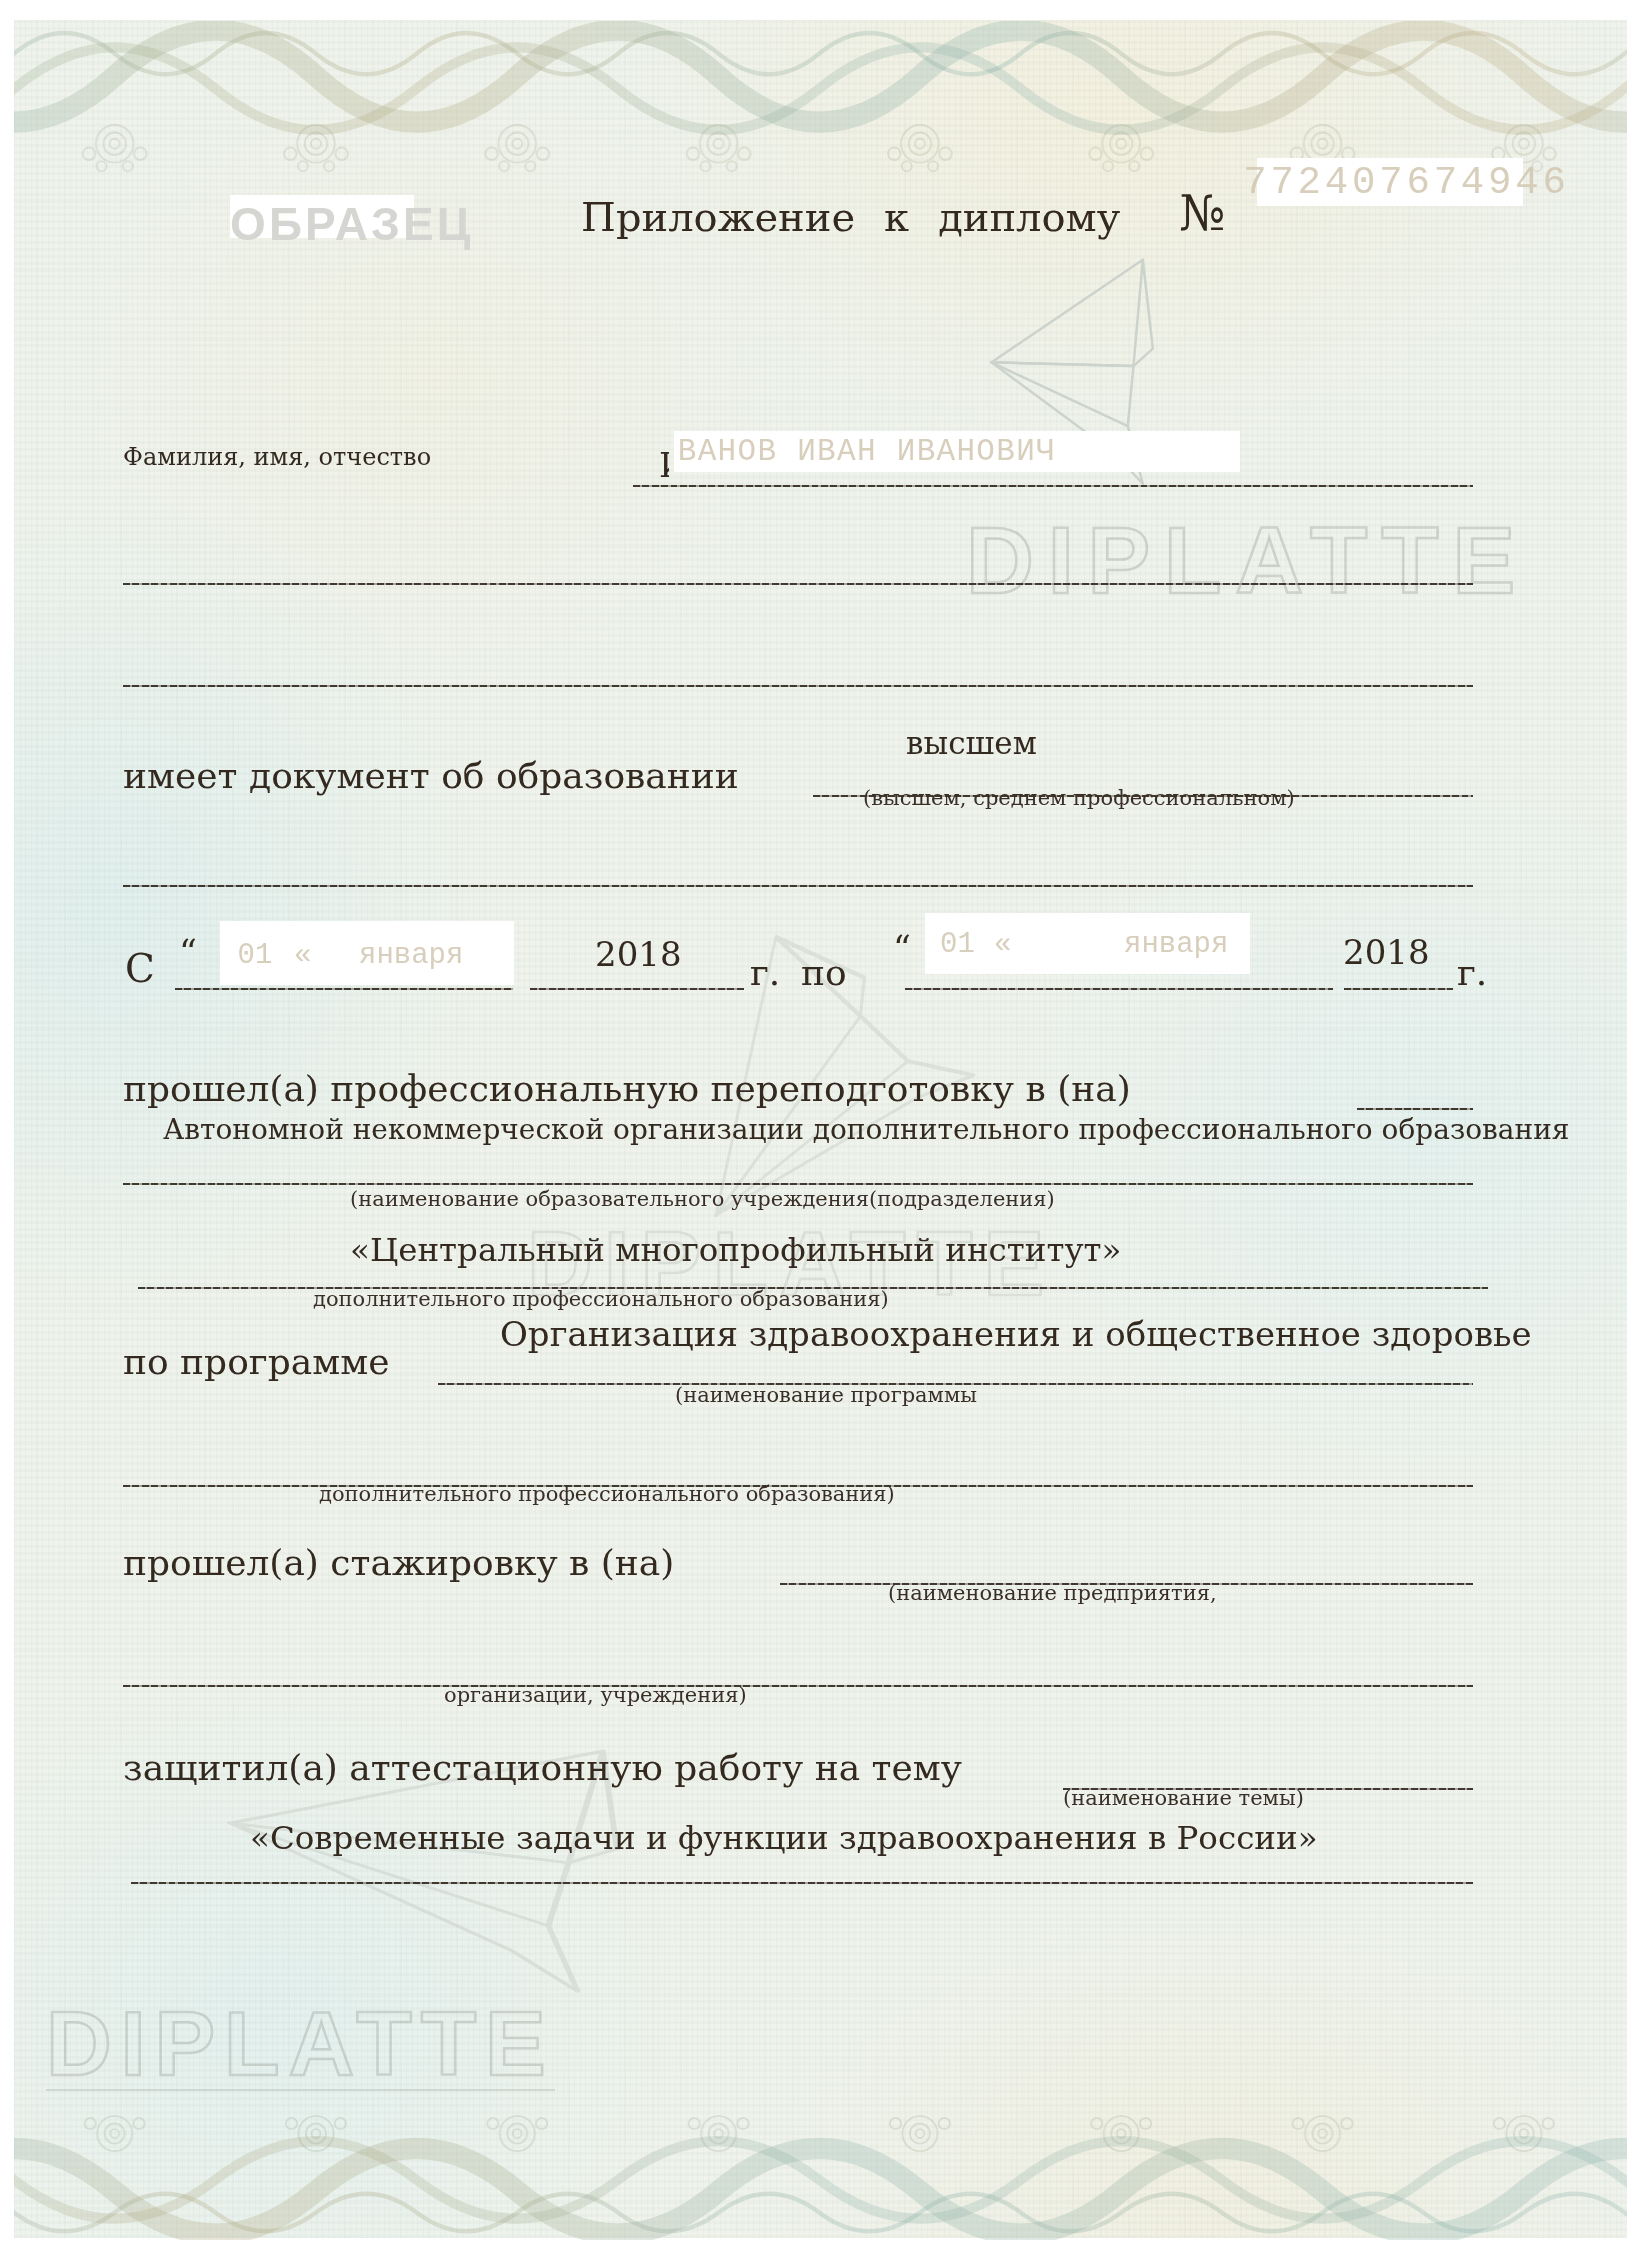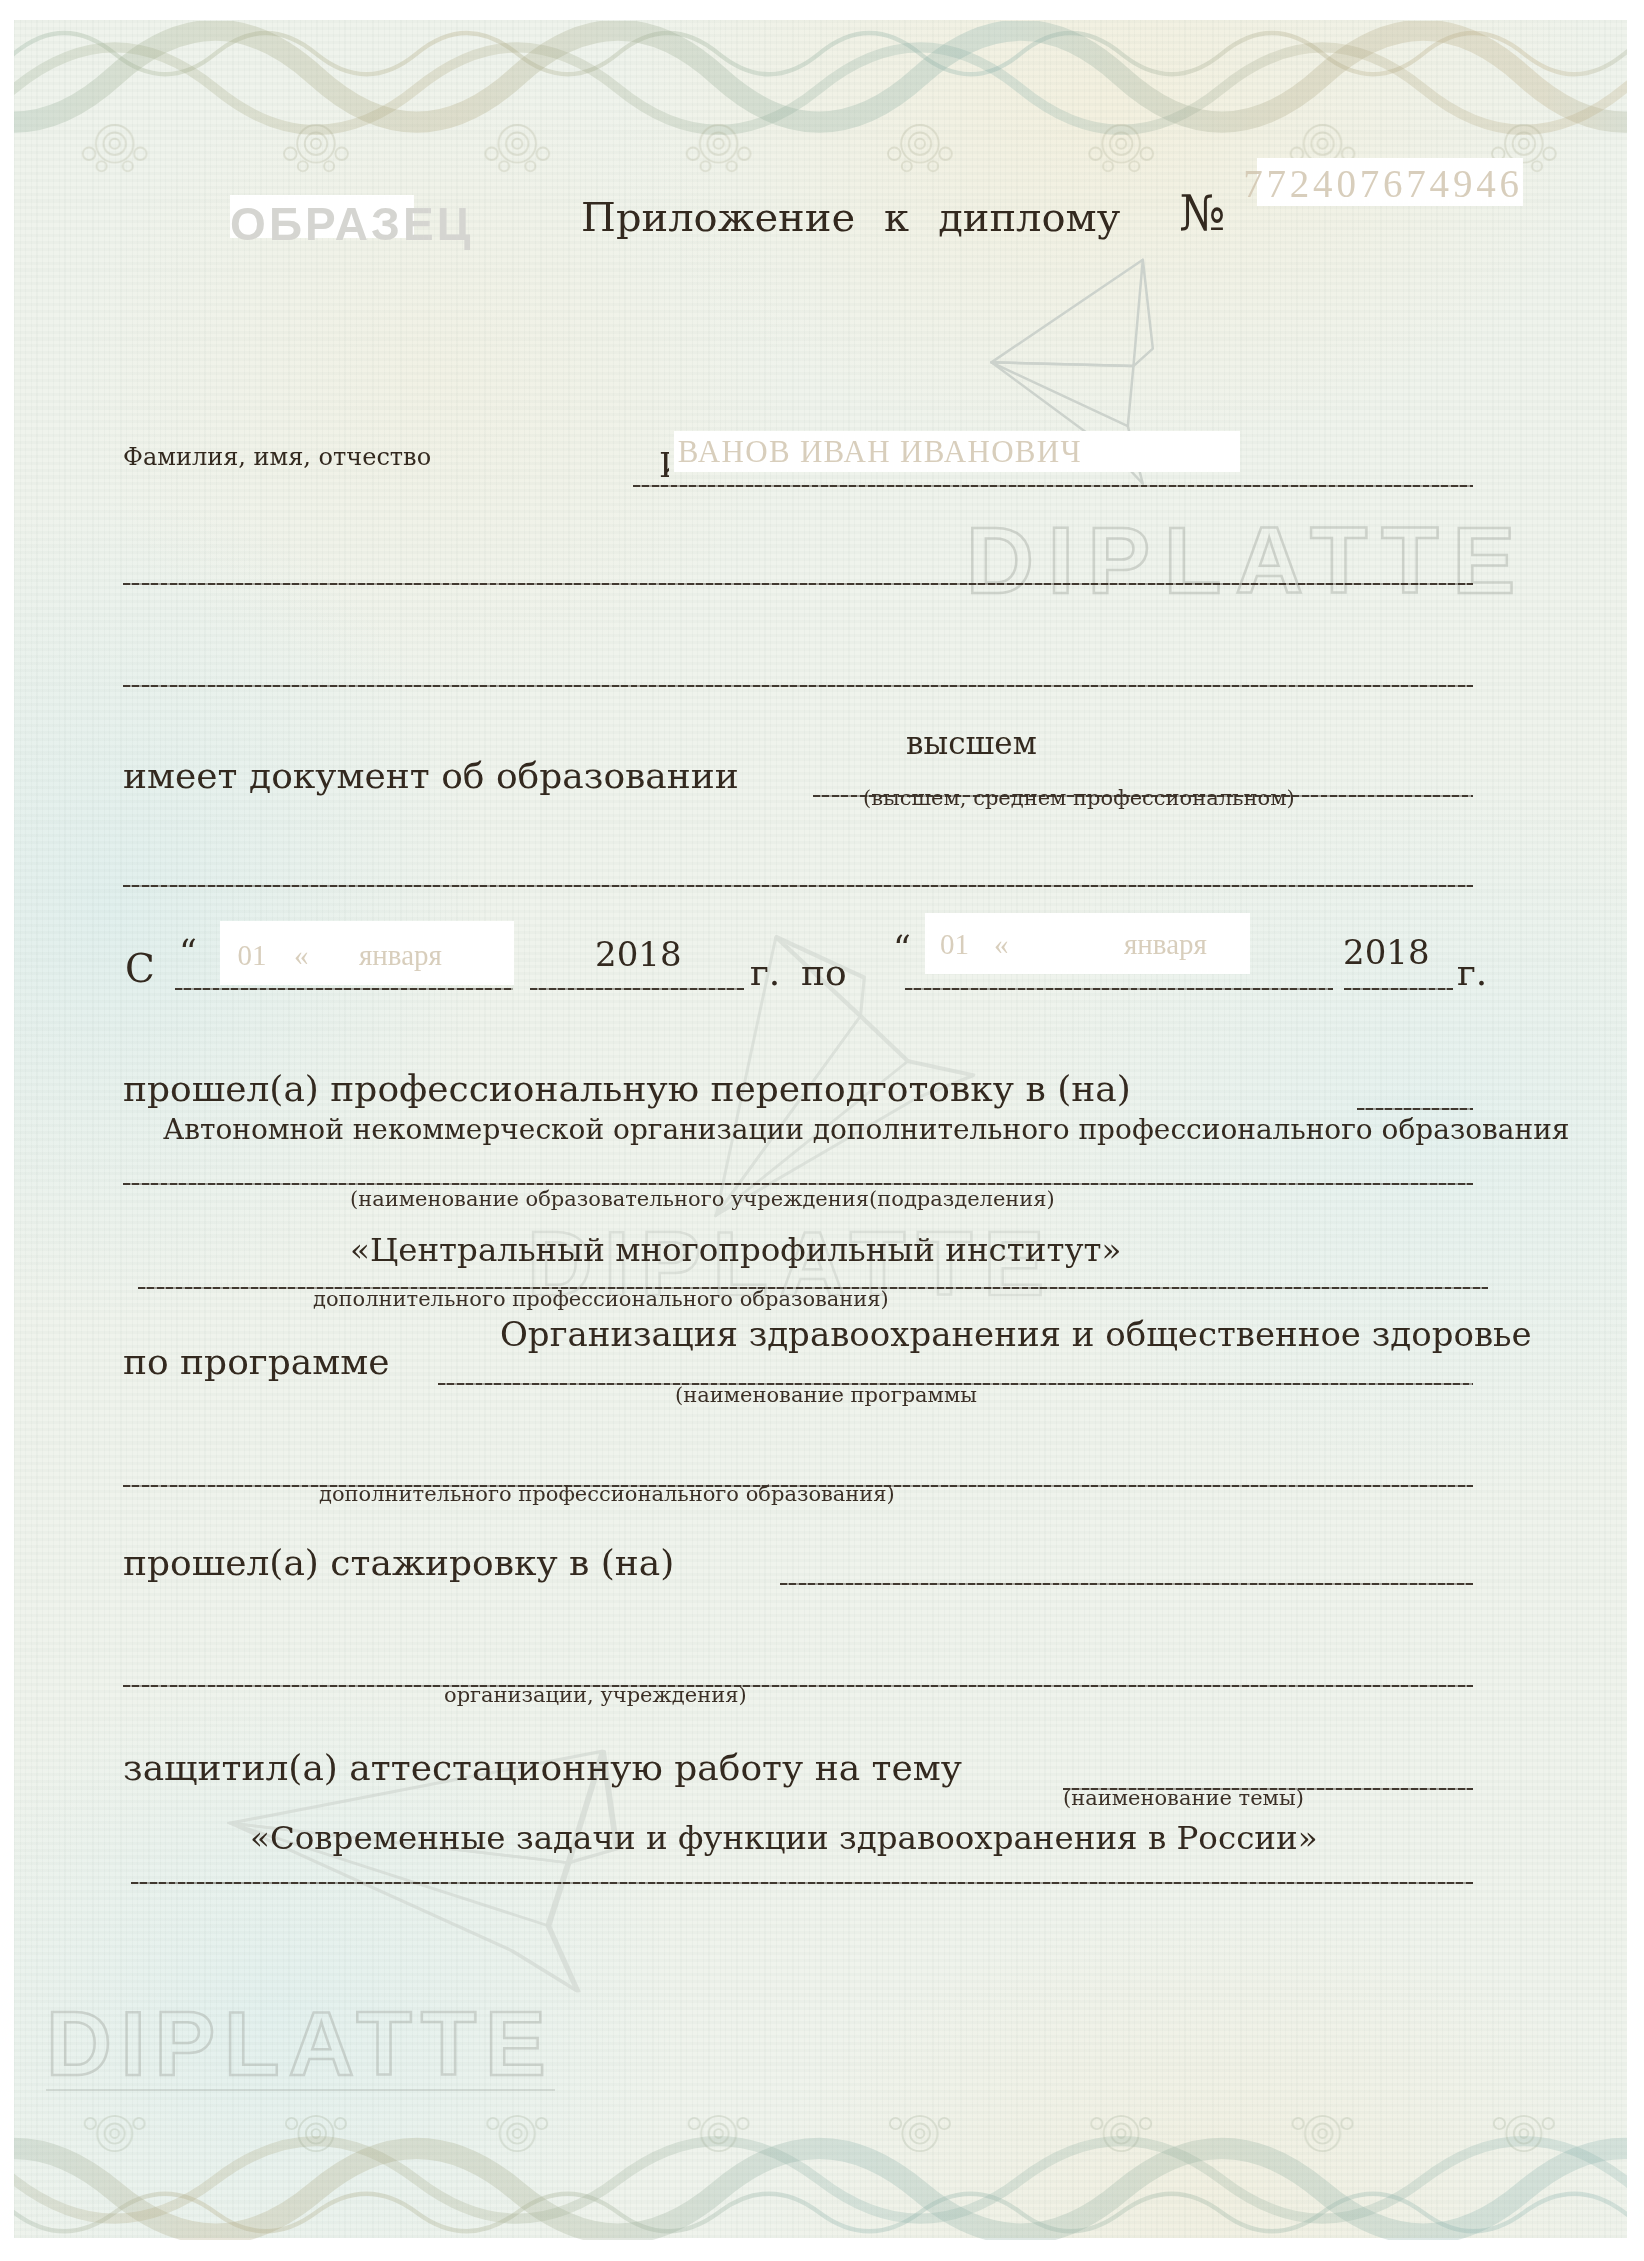--- a/index.html
+++ b/index.html
@@ -24,21 +24,21 @@
   .plane{position:absolute;z-index:1;}
   .wm{position:absolute;z-index:1;font-family:"Liberation Sans",sans-serif;font-weight:bold;
       color:transparent;-webkit-text-stroke:2.5px rgba(157,162,154,.40);white-space:nowrap;line-height:1;}
   .wm-bl{border-bottom:2.5px solid rgba(157,162,154,.30);}
   .t{position:absolute;z-index:3;white-space:nowrap;color:#33291f;line-height:1.15;}
   .center{text-align:left;}
   .hint{font-size:21px;color:#3a2f26;}
   .rule{position:absolute;z-index:3;height:1.9px;
       background-image:repeating-linear-gradient(90deg, rgba(50,40,31,.92) 0 6.9px, rgba(50,40,31,.38) 6.9px 9.4px);}
   .redact{position:absolute;z-index:2;background:#ffffff;}
-  .faint{position:absolute;white-space:nowrap;color:rgba(209,198,176,.85);font-family:Liberation Serif, serif;}
+  .faint{position:absolute;white-space:nowrap;color:rgba(209,198,176,.85);font-family:Liberation Mono, monospace;}
   .sample-box{position:absolute;z-index:2;background:#ffffff;text-align:center;
       font-family:"Liberation Sans",sans-serif;font-weight:bold;color:#d5d5d1;letter-spacing:3.1px;}
 </style>
 </head>
 <body>
 
 <div class="page">
   <div class="paper"></div>
 
   <svg width="0" height="0" style="position:absolute">
@@ -184,20 +184,21 @@
 
   <div class="t center" style="left:500px;top:1315px;width:938px;font-size:34px">Организация здравоохранения и общественное здоровье</div>
   <div class="t" style="left:123px;top:1341px;font-size:36px">по программе</div>
   <div class="rule" style="left:438px;top:1383px;width:1035px"></div>
   <div class="t hint center" style="left:675px;top:1383px;width:575px">(наименование программы</div>
   <div class="rule" style="left:123px;top:1485px;width:1350px"></div>
   <div class="t hint center" style="left:319px;top:1482px;width:1000px">дополнительного профессионального образования)</div>
 
   <div class="t" style="left:123px;top:1542px;font-size:36px">прошел(а) стажировку в (на)</div>
   <div class="rule" style="left:780px;top:1583px;width:693px"></div>
+  <div class="t hint center" style="left:888px;top:1581px;width:513px">(наименование предприятия,</div>
   <div class="rule" style="left:123px;top:1685px;width:1350px"></div>
   <div class="t hint center" style="left:444px;top:1683px;width:750px">организации, учреждения)</div>
 
   <div class="t" style="left:123px;top:1747px;font-size:36px">защитил(а) аттестационную работу на тему</div>
   <div class="rule" style="left:1063px;top:1788px;width:410px"></div>
   <div class="t hint center" style="left:1063px;top:1786px;width:413px">(наименование темы)</div>
   <div class="t center" style="left:250px;top:1820px;width:1182px;font-size:32.5px">«Современные задачи и функции здравоохранения в России»</div>
   <div class="rule" style="left:131px;top:1882px;width:1342px"></div>
 </div>
 

